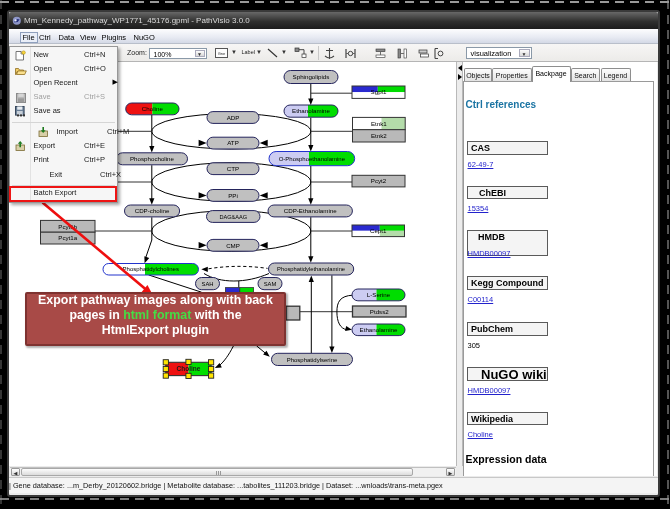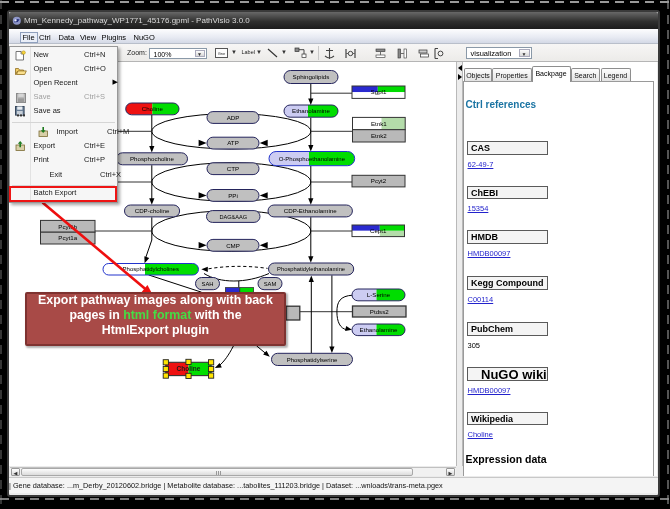--- a/index.html
+++ b/index.html
@@ -283,23 +283,23 @@
   <div style="position:absolute;left:0.5px;top:3px;width:0;height:0;border-right:4px solid #000;border-top:3px solid transparent;border-bottom:3px solid transparent"></div>
   <div style="position:absolute;left:0.5px;top:12px;width:0;height:0;border-left:4px solid #000;border-top:3px solid transparent;border-bottom:3px solid transparent"></div>
 </div>
 
 <div id="panel"></div>
 <div id="panelborder"></div>
 <div style="position:absolute;left:465.5px;top:98.5px;font-size:10px;font-weight:bold;color:#1b74a3;z-index:3">Ctrl references</div>
 <div style="position:absolute;z-index:3">
     <div style="position:absolute;left:467px;top:141px;width:81px;height:13.5px;background:#f4f4f4;border:1px solid #5a5a5a;font-weight:bold;font-size:9px;line-height:13px;padding-left:3px;color:#000">CAS</div>
 <div style="position:absolute;left:467.5px;top:159.5px;font-size:7.5px;color:#2222cc;text-decoration:underline;white-space:nowrap">62-49-7</div>
-<div style="position:absolute;left:467px;top:185.7px;width:81px;height:13.5px;background:#f4f4f4;border:1px solid #5a5a5a;font-weight:bold;font-size:9px;line-height:13px;padding-left:3px;color:#000">ChEBI</div>
+<div style="position:absolute;left:467px;top:185.7px;width:81px;height:13.5px;background:#f4f4f4;border:1px solid #5a5a5a;font-weight:bold;font-size:9px;line-height:13px;padding-left:11px;color:#000">ChEBI</div>
 <div style="position:absolute;left:467.5px;top:204.2px;font-size:7.5px;color:#2222cc;text-decoration:underline;white-space:nowrap">15354</div>
-<div style="position:absolute;left:467px;top:230px;width:81px;height:14px;background:#f4f4f4;border:1px solid #5a5a5a;font-weight:bold;font-size:9px;line-height:13px;padding-left:3px;color:#000">HMDB</div>
+<div style="position:absolute;left:467px;top:230px;width:81px;height:26px;background:#f4f4f4;border:1px solid #5a5a5a;font-weight:bold;font-size:9px;line-height:13px;padding-left:10px;color:#000">HMDB</div>
 <div style="position:absolute;left:467.5px;top:248.5px;font-size:7.5px;color:#2222cc;text-decoration:underline;white-space:nowrap">HMDB00097</div>
 <div style="position:absolute;left:467px;top:276px;width:81px;height:13.5px;background:#f4f4f4;border:1px solid #5a5a5a;font-weight:bold;font-size:9px;line-height:13px;padding-left:3px;color:#000">Kegg Compound</div>
 <div style="position:absolute;left:467.5px;top:294.5px;font-size:7.5px;color:#2222cc;text-decoration:underline;white-space:nowrap">C00114</div>
 <div style="position:absolute;left:467px;top:322px;width:81px;height:13.5px;background:#f4f4f4;border:1px solid #5a5a5a;font-weight:bold;font-size:9px;line-height:13px;padding-left:3px;color:#000">PubChem</div>
 <div style="position:absolute;left:467.5px;top:340.5px;font-size:7.5px;color:#000;white-space:nowrap">305</div>
 <div style="position:absolute;left:467px;top:367px;width:81px;height:13.5px;background:#f4f4f4;border:1px solid #5a5a5a;font-weight:bold;font-size:13px;line-height:13px;padding-left:13px;color:#000">NuGO wiki</div>
 <div style="position:absolute;left:467.5px;top:385.5px;font-size:7.5px;color:#2222cc;text-decoration:underline;white-space:nowrap">HMDB00097</div>
 <div style="position:absolute;left:467px;top:411.5px;width:81px;height:13.5px;background:#f4f4f4;border:1px solid #5a5a5a;font-weight:bold;font-size:9px;line-height:13px;padding-left:3px;color:#000">Wikipedia</div>
 <div style="position:absolute;left:467.5px;top:430.0px;font-size:7.5px;color:#2222cc;text-decoration:underline;white-space:nowrap">Choline</div>
   </div>

